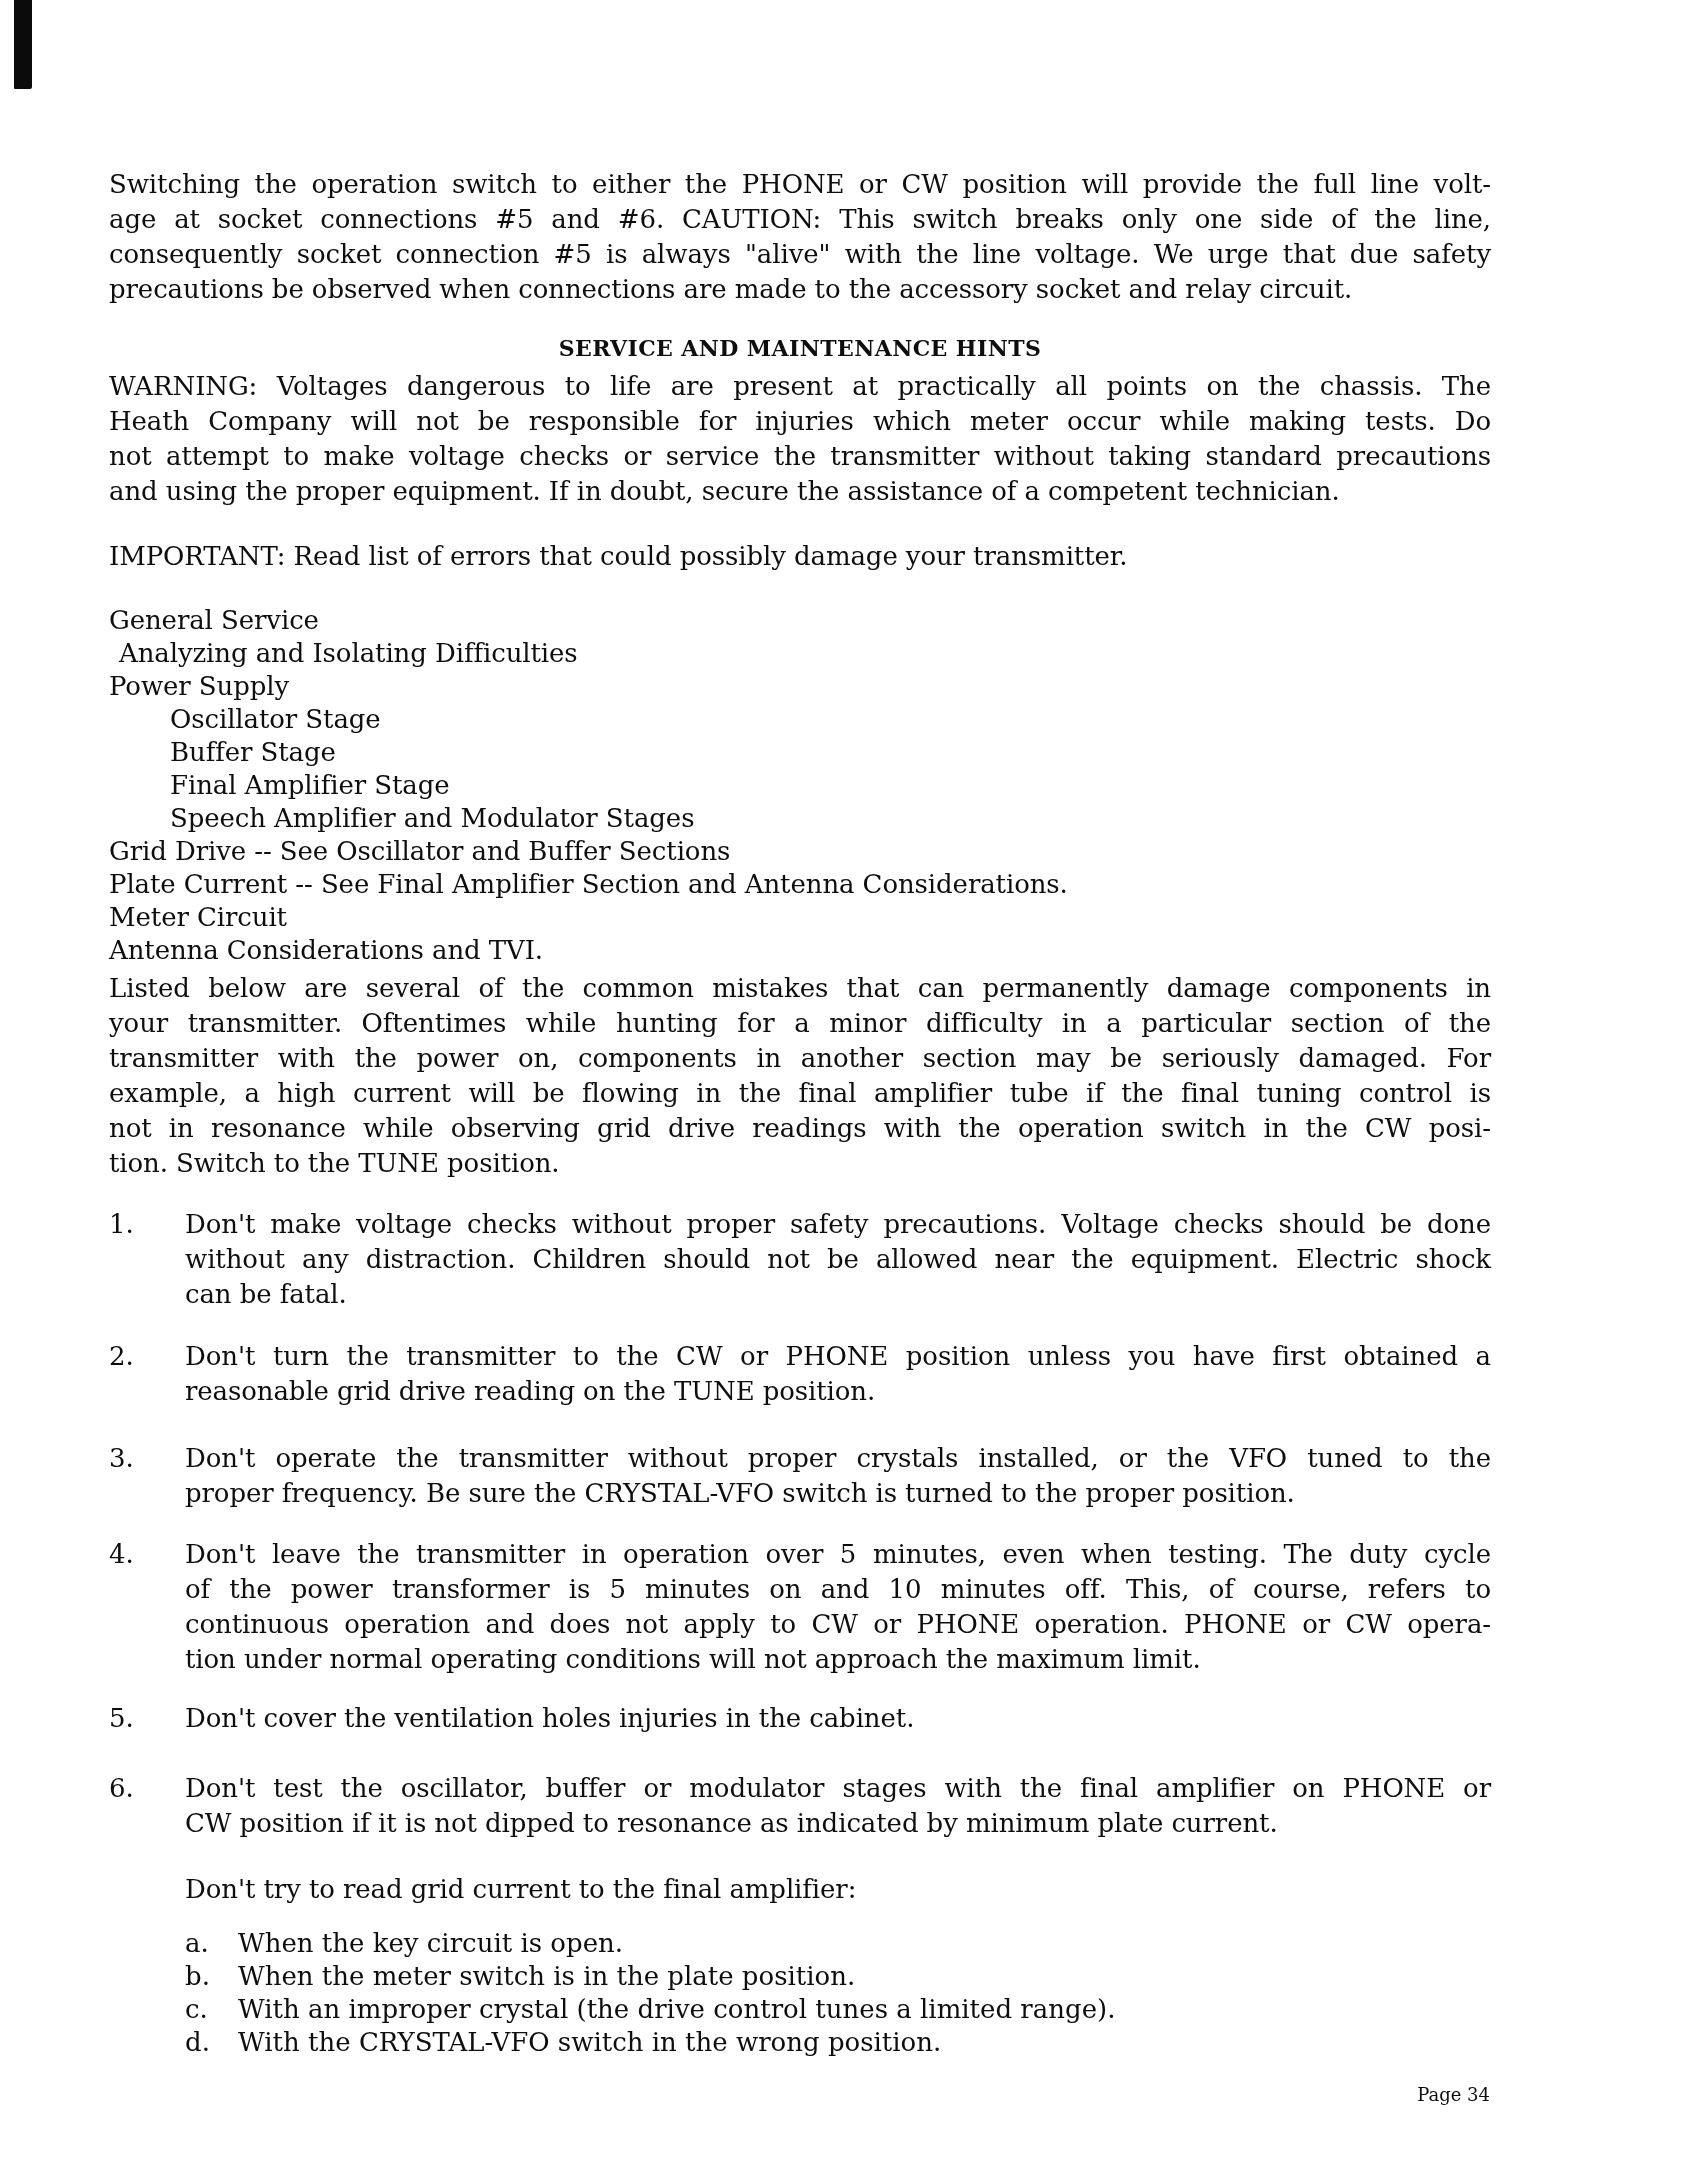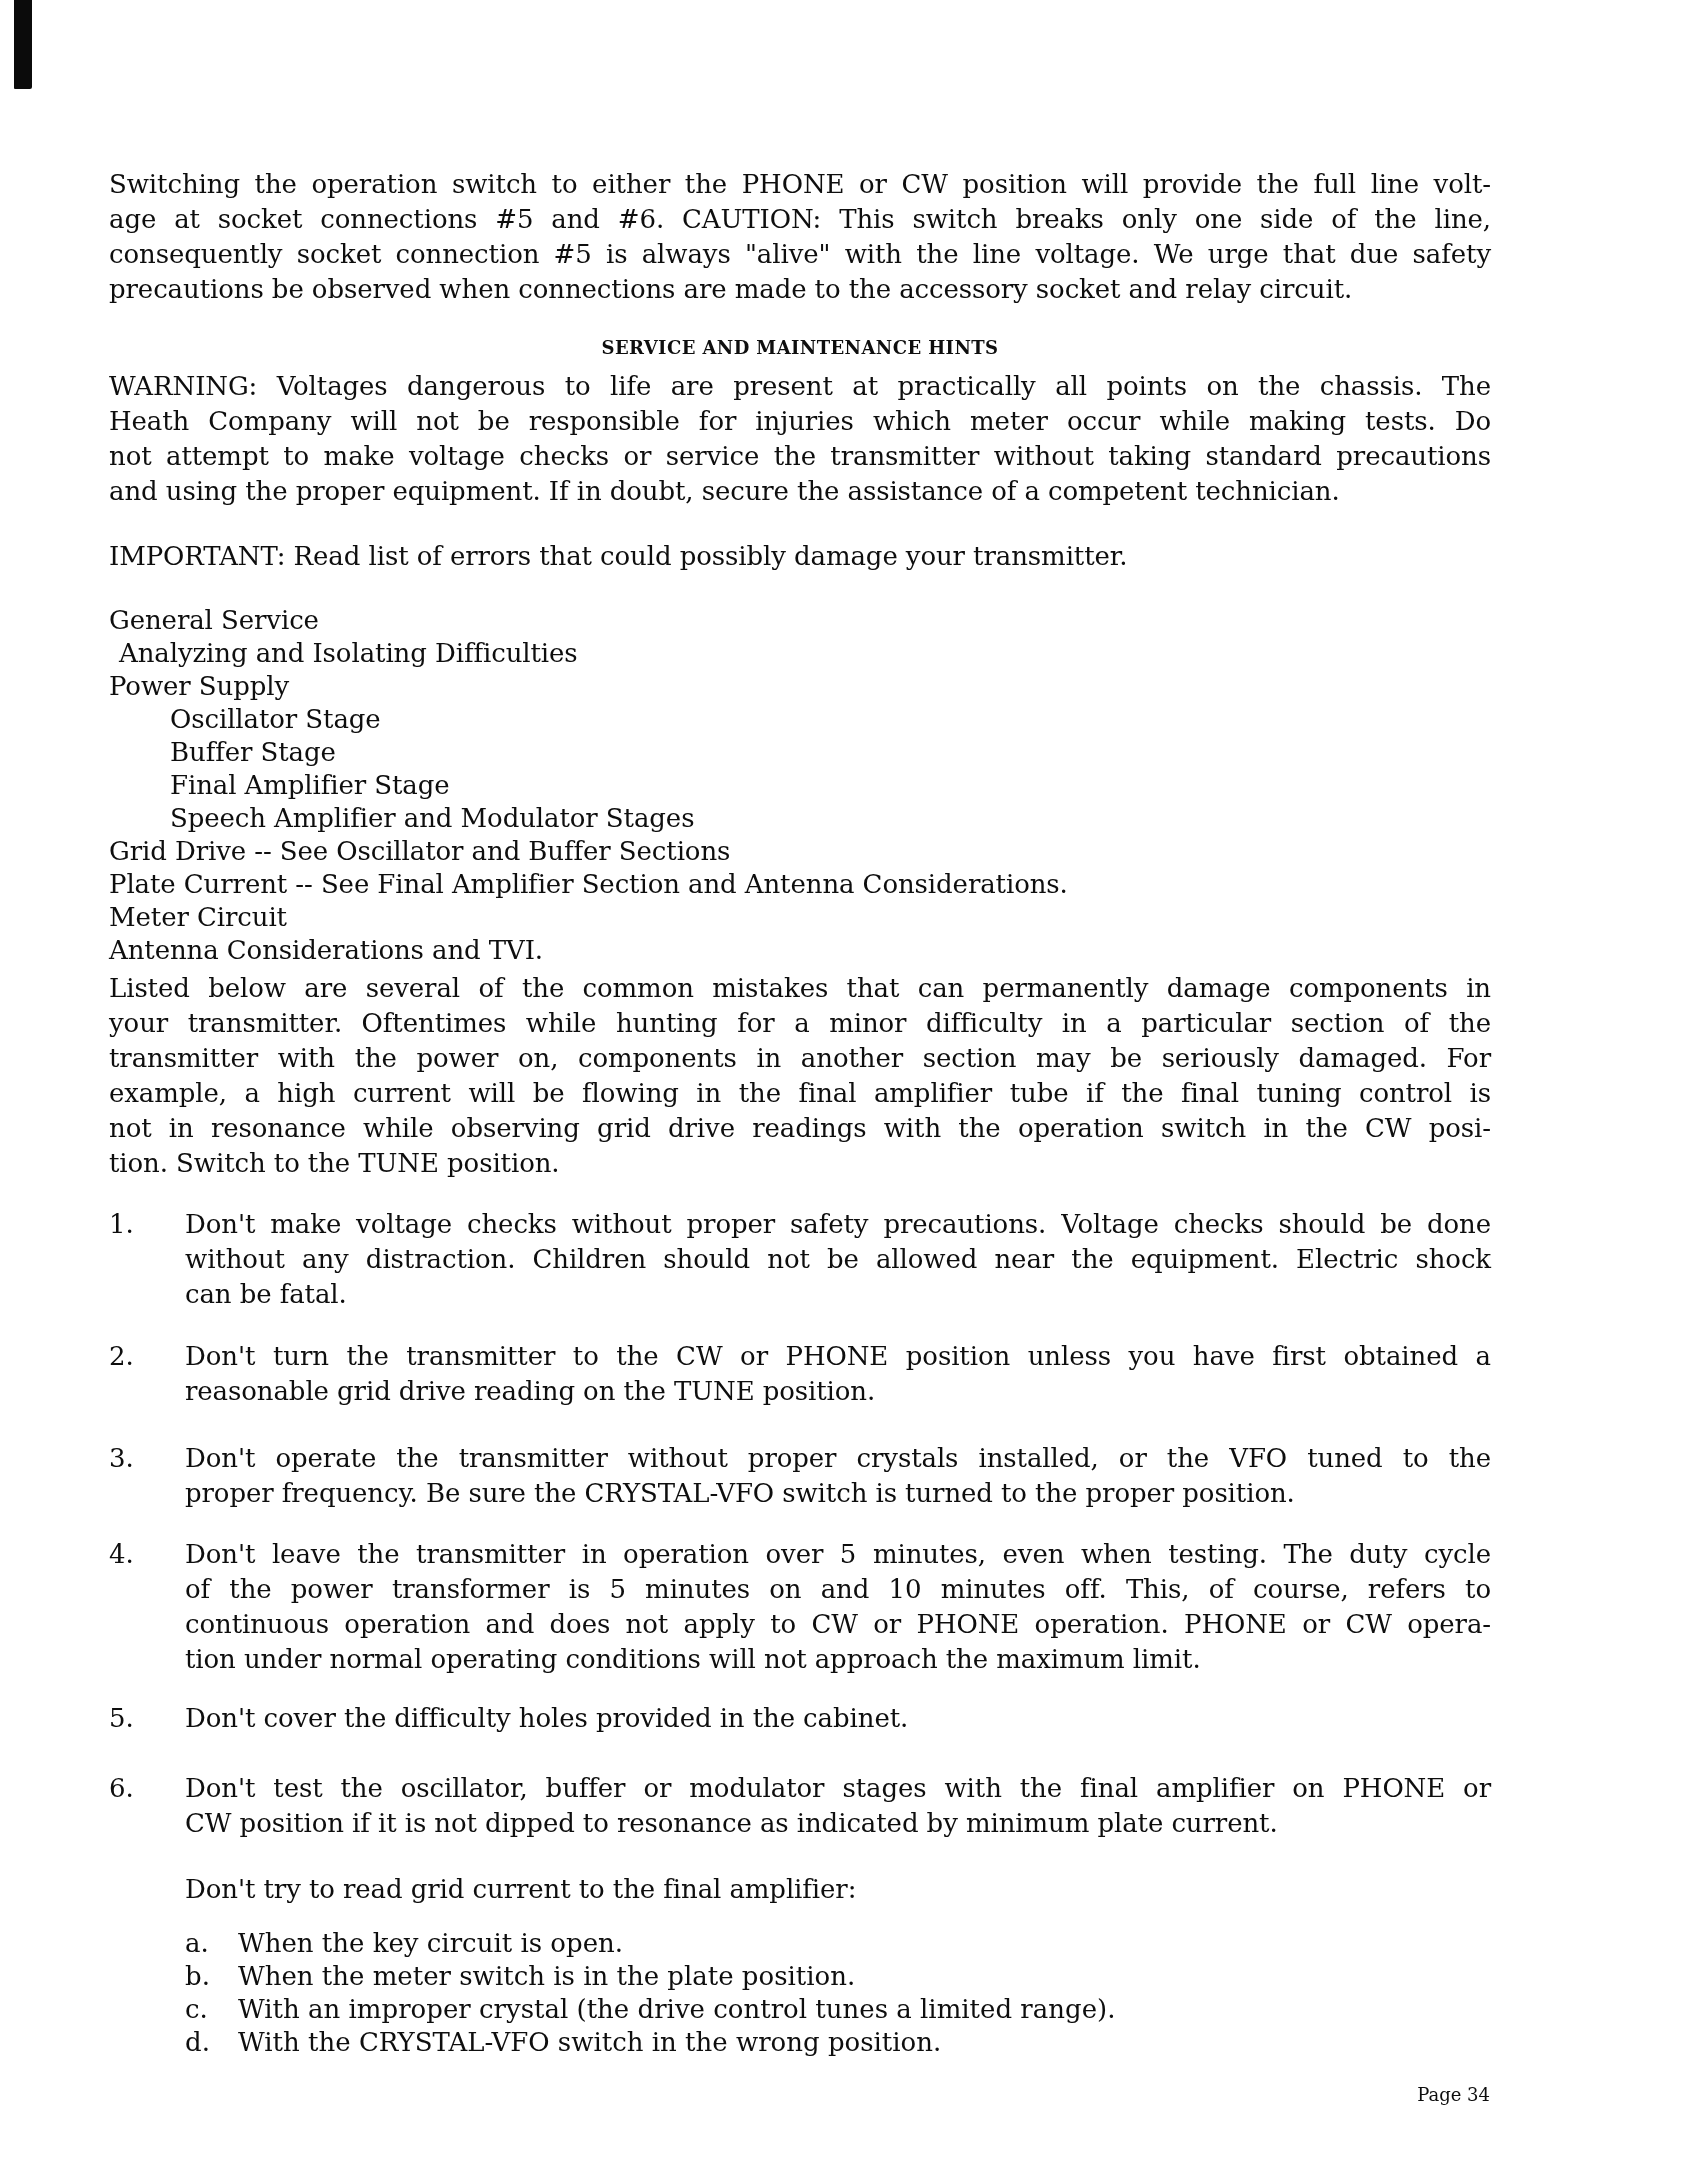--- a/index.html
+++ b/index.html
@@ -15,21 +15,21 @@
     position:absolute; left:14px; top:0; width:18px; height:89px;
     background:#0b0b0b; border-radius:0 0 2px 1px;
   }
   .content {
     position:absolute; left:109px; top:167px; width:1382px;
   }
   .ln { font-size:26px; line-height:35px; letter-spacing:-0.1px; }
   .j  { text-align:justify; text-align-last:justify; }
   .heading {
     margin-top:26px; height:30px; line-height:30px;
-    text-align:center; font-weight:bold; font-size:18px; letter-spacing:0.4px;
+    text-align:center; font-weight:bold; font-size:22px; letter-spacing:0.4px;
   }
   .warning-block { margin-top:6px; }
   .important-block { margin-top:30px; }
   .outline-block { margin-top:30px; }
   .outline-block .ln { line-height:33px; }
   .ind-sm { margin-left:10px; }
   .ind-lg { margin-left:61px; }
   .mistakes-block { margin-top:4px; }
   .item { display:flex; }
   .item .num { width:76px; flex:none; font-size:26px; line-height:35px; }
@@ -133,21 +133,21 @@
         <div class="ln j">Don't leave the transmitter in operation over 5 minutes, even when testing.  The duty cycle</div>
         <div class="ln j">of the power transformer is 5 minutes on and 10 minutes off.  This, of course, refers to</div>
         <div class="ln j">continuous operation and does not apply to CW or PHONE operation.  PHONE or CW opera-</div>
         <div class="ln">tion under normal operating conditions will not approach the maximum limit.</div>
       </div>
     </div>
 
     <div class="item mt-item5">
       <div class="num">5.</div>
       <div class="itext">
-        <div class="ln">Don't cover the difficulty holes provided in the cabinet.</div>
+        <div class="ln">Don't cover the ventilation holes injuries in the cabinet.</div>
       </div>
     </div>
 
     <div class="item mt-item6">
       <div class="num">6.</div>
       <div class="itext">
         <div class="ln j">Don't test the oscillator, buffer or modulator stages with the final amplifier on PHONE or</div>
         <div class="ln">CW position if it is not dipped to resonance as indicated by minimum plate current.</div>
       </div>
     </div>

